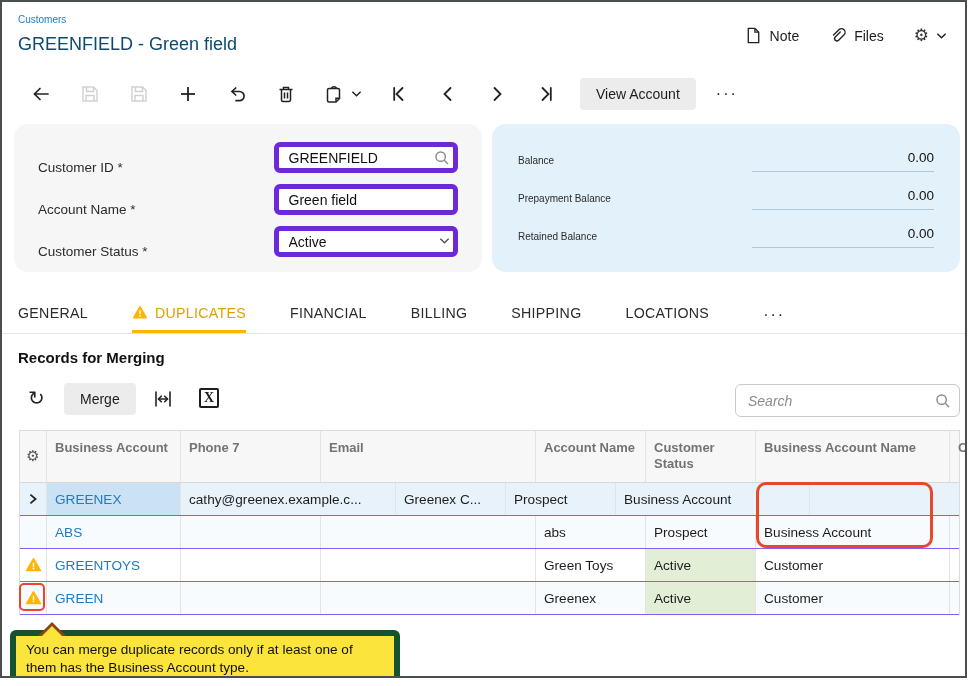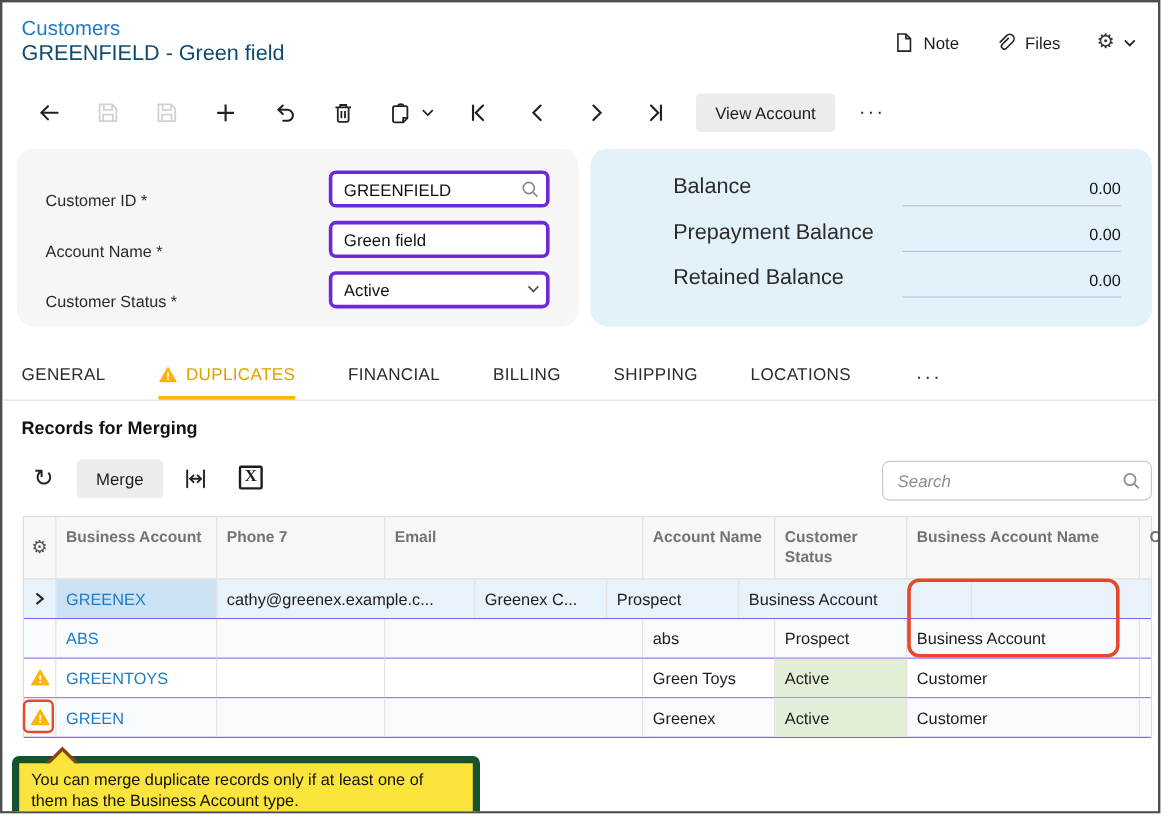--- a/index.html
+++ b/index.html
@@ -1,44 +1,44 @@
 <!DOCTYPE html>
 <html><head>
 <meta charset="utf-8">
 <style>
   * { margin:0; padding:0; box-sizing:border-box; }
   html,body { background:#fff; }
   body { font-family:"Liberation Sans", sans-serif; color:#1d1d1d; }
   .window { position:relative; width:967px; height:678px; border:2px solid #4b4f4b; background:#fff; overflow:hidden; }
 
   
-  .breadcrumb { position:absolute; left:16px; top:12px; font-size:17px; color:#1e7bc4; cursor:pointer; }
+  .breadcrumb { position:absolute; left:16px; top:12px; font-size:10px; color:#1e7bc4; cursor:pointer; }
   .page-title { position:absolute; left:16px; top:32px; font-size:18px; color:#0c4a6e; }
   .header-right { position:absolute; right:18px; top:24px; display:flex; align-items:center; gap:30px; }
   .hbtn { display:flex; align-items:center; gap:7px; font-size:14px; color:#1d1d1d; cursor:pointer; }
   .gear-glyph { font-size:17px; line-height:1; color:#333; font-family:"DejaVu Sans", sans-serif; }
 
   
   .toolbar { position:absolute; left:14px; top:72px; height:40px; display:flex; align-items:center; }
   .tbtn { width:49px; display:flex; justify-content:center; align-items:center; cursor:pointer; }
   .tbtn.group { width:64px; gap:6px; }
   .btn { background:#ececec; border:none; border-radius:4px; padding:8px 16px; font-size:14px; font-family:inherit; color:#1d1d1d; cursor:pointer; margin:0 10px; }
   .more-dots { font-size:16px; letter-spacing:2px; color:#222; padding:0 10px; cursor:pointer; }
 
   
   .form-panel { position:absolute; left:12px; top:122px; width:468px; height:148px; background:#f6f6f6; border-radius:14px; padding:18px 24px; }
   .form-row { display:flex; align-items:center; height:31px; margin-bottom:11px; }
   .form-label { width:240px; font-size:13.5px; color:#2b2b2b;margin-top:20px; }
   .fld { position:relative; width:188px; height:31px; }
-  .fld input { width:100%; height:100%; border:3px solid #6d28d9; border-radius:6px; padding:0 26px 0 10px; font-size:14px; font-family:inherit; color:#111; background:#fff; }
+  .fld input { width:100%; height:100%; border:5px solid #6d28d9; border-radius:6px; padding:0 26px 0 10px; font-size:14px; font-family:inherit; color:#111; background:#fff; }
   .fld .fld-ic { position:absolute; right:8px; top:7px; }
 
   .bal-panel { position:absolute; left:490px; top:122px; width:468px; height:148px; background:#e2f1fa; border-radius:14px; padding:17px 26px; }
   .bal-row { display:flex; justify-content:space-between; align-items:flex-end; height:31px; margin-bottom:7px; }
-  .bal-label { font-size:18px; color:#2b2b2b; padding-bottom:6px;margin-left:43px; }
+  .bal-label { font-size:10px; color:#2b2b2b; padding-bottom:6px; }
   .bal-value { width:182px; text-align:right; font-size:13.5px; color:#111; border-bottom:1px solid #b0c8d8; padding-bottom:6px; }
 
   
   .tabs { position:absolute; left:0; top:294px; width:100%; height:38px; border-bottom:1px solid #e4e4e4; display:flex; align-items:stretch; padding-left:16px; gap:44px; }
   .tab { display:flex; align-items:center; gap:7px; font-size:14.2px; letter-spacing:.3px; color:#2b2b2b; cursor:pointer; border-bottom:3px solid transparent; padding-bottom:1px; }
   .tab.active { color:#dfa100; border-bottom-color:#ffb400; }
   .tabs .more-dots { align-self:center; }
 
   .section-title { position:absolute; left:16px; top:347px; font-size:15px; font-weight:bold; color:#111; }
 

